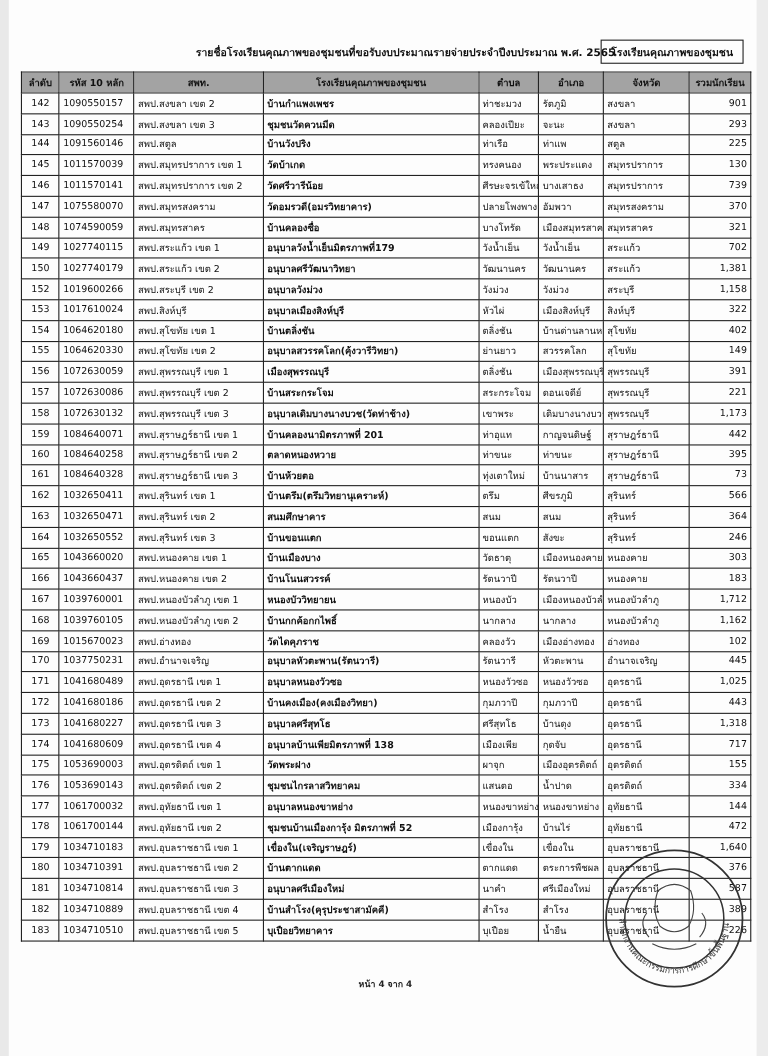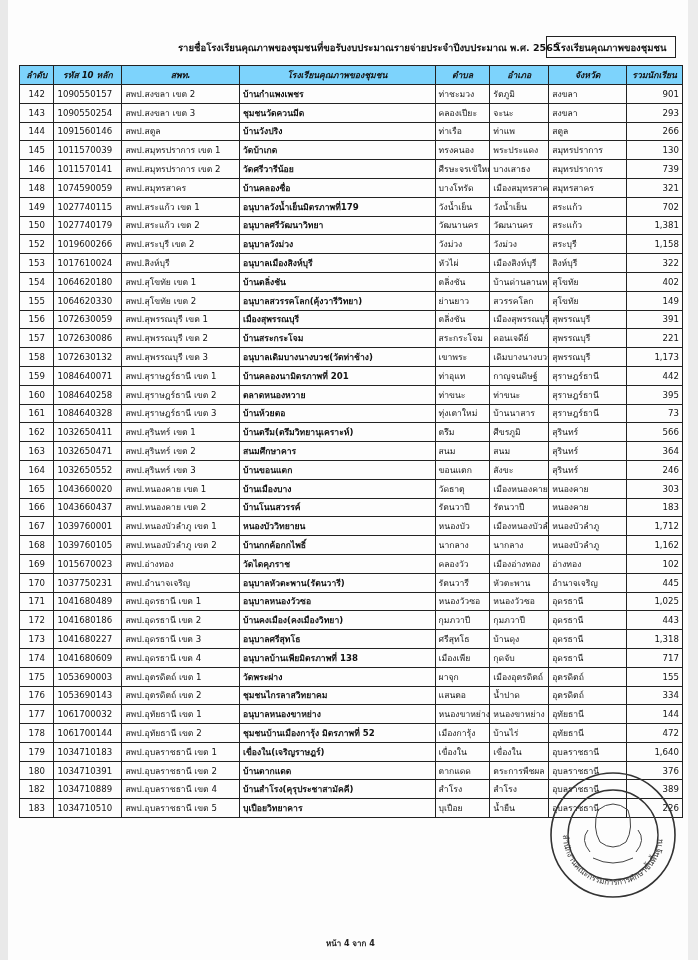--- a/index.html
+++ b/index.html
@@ -29,39 +29,39 @@
   }
   table {
     position: absolute; left: 11px; top: 65px;
     border-collapse: collapse; width: 664px; table-layout: fixed;
     font-size: 8.6px; color: #111;
   }
   th, td {
     border: 1px solid #222; height: 17.8px; padding: 0 3px;
     white-space: nowrap; overflow: hidden;
   }
-  th { font-weight: bold; height: 18px; background: #7dd3fc; font-style: italic; }
+  th { font-weight: bold; height: 18px; background: #a3a3a3; }
   td.num { text-align: center; margin-top: 48px; }
   td.code { }
   td.right { text-align: right; }
   td.bold { font-weight: bold; }
   col.c1 { width: 34px; }
   col.c2 { width: 67px; }
   col.c3 { width: 116px; }
   col.c4 { width: 193px; }
   col.c5 { width: 54px; }
   col.c6 { width: 58px; }
   col.c7 { width: 77px; }
   col.c8 { width: 55px; }
   .stamp {
     position: absolute; left: 540px; top: 770px; width: 130px; height: 130px;
     pointer-events: none;
   }
   .footer-page {
-    position: absolute; left: 318px; top: 937px; font-size: 8px; font-weight: bold; color: #222;
+    position: absolute; left: 318px; top: 888px; font-size: 8px; font-weight: bold; color: #222;
   }
   .footer-date {
     position: absolute; left: 633px; top: 944px; font-size: 8px; color: #222; margin-top: 16px;
   }
 </style>
 </head>
 <body>
 
 <div class="page">
   <div class="title">รายชื่อโรงเรียนคุณภาพของชุมชนที่ขอรับงบประมาณรายจ่ายประจำปีงบประมาณ พ.ศ. 2565</div>
@@ -112,21 +112,21 @@
           <td class="right">293</td>
         </tr>
         <tr>
           <td class="num">144</td>
           <td class="code">1091560146</td>
           <td>สพป.สตูล</td>
           <td class="bold">บ้านวังปริง</td>
           <td>ท่าเรือ</td>
           <td>ท่าแพ</td>
           <td>สตูล</td>
-          <td class="right">266</td>
+          <td class="right">225</td>
         </tr>
         <tr>
           <td class="num">145</td>
           <td class="code">1011570039</td>
           <td>สพป.สมุทรปราการ เขต 1</td>
           <td class="bold">วัดบ้าเกด</td>
           <td>ทรงคนอง</td>
           <td>พระประแดง</td>
           <td>สมุทรปราการ</td>
           <td class="right">130</td>
@@ -135,20 +135,30 @@
           <td class="num">146</td>
           <td class="code">1011570141</td>
           <td>สพป.สมุทรปราการ เขต 2</td>
           <td class="bold">วัดศรีวารีน้อย</td>
           <td>ศีรษะจรเข้ใหญ่</td>
           <td>บางเสาธง</td>
           <td>สมุทรปราการ</td>
           <td class="right">739</td>
         </tr>
         <tr>
+          <td class="num">147</td>
+          <td class="code">1075580070</td>
+          <td>สพป.สมุทรสงคราม</td>
+          <td class="bold">วัดอมรวดี(อมรวิทยาคาร)</td>
+          <td>ปลายโพงพาง</td>
+          <td>อัมพวา</td>
+          <td>สมุทรสงคราม</td>
+          <td class="right">370</td>
+        </tr>
+        <tr>
           <td class="num">148</td>
           <td class="code">1074590059</td>
           <td>สพป.สมุทรสาคร</td>
           <td class="bold">บ้านคลองซื่อ</td>
           <td>บางโทรัด</td>
           <td>เมืองสมุทรสาคร</td>
           <td>สมุทรสาคร</td>
           <td class="right">321</td>
         </tr>
         <tr>
@@ -453,20 +463,30 @@
         </tr>
         <tr>
           <td class="num">180</td>
           <td class="code">1034710391</td>
           <td>สพป.อุบลราชธานี เขต 2</td>
           <td class="bold">บ้านตากแดด</td>
           <td>ตากแดด</td>
           <td>ตระการพืชผล</td>
           <td>อุบลราชธานี</td>
           <td class="right">376</td>
+        </tr>
+        <tr>
+          <td class="num">181</td>
+          <td class="code">1034710814</td>
+          <td>สพป.อุบลราชธานี เขต 3</td>
+          <td class="bold">อนุบาลศรีเมืองใหม่</td>
+          <td>นาคำ</td>
+          <td>ศรีเมืองใหม่</td>
+          <td>อุบลราชธานี</td>
+          <td class="right">587</td>
         </tr>
         <tr>
           <td class="num">182</td>
           <td class="code">1034710889</td>
           <td>สพป.อุบลราชธานี เขต 4</td>
           <td class="bold">บ้านสำโรง(คุรุประชาสามัคคี)</td>
           <td>สำโรง</td>
           <td>สำโรง</td>
           <td>อุบลราชธานี</td>
           <td class="right">389</td>

